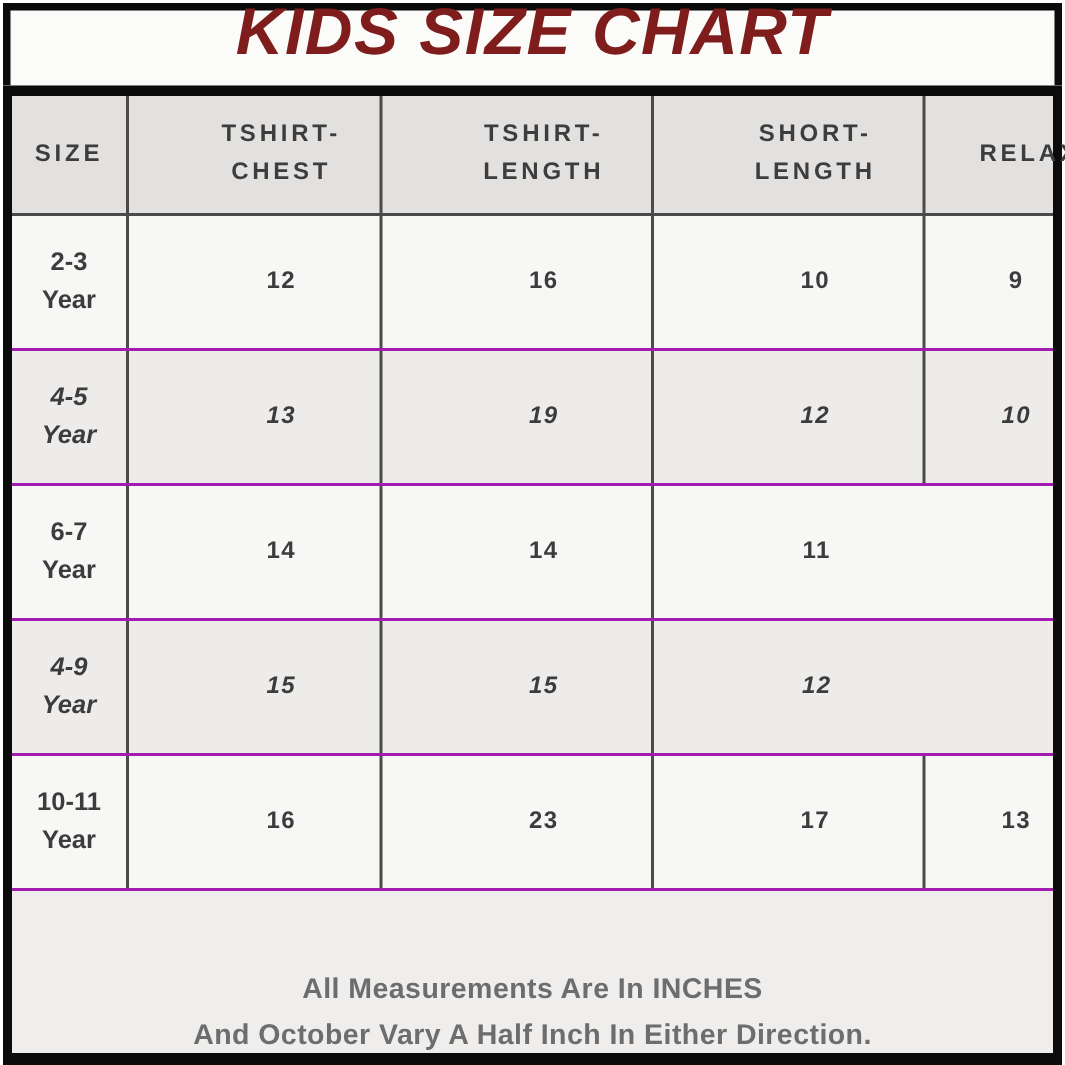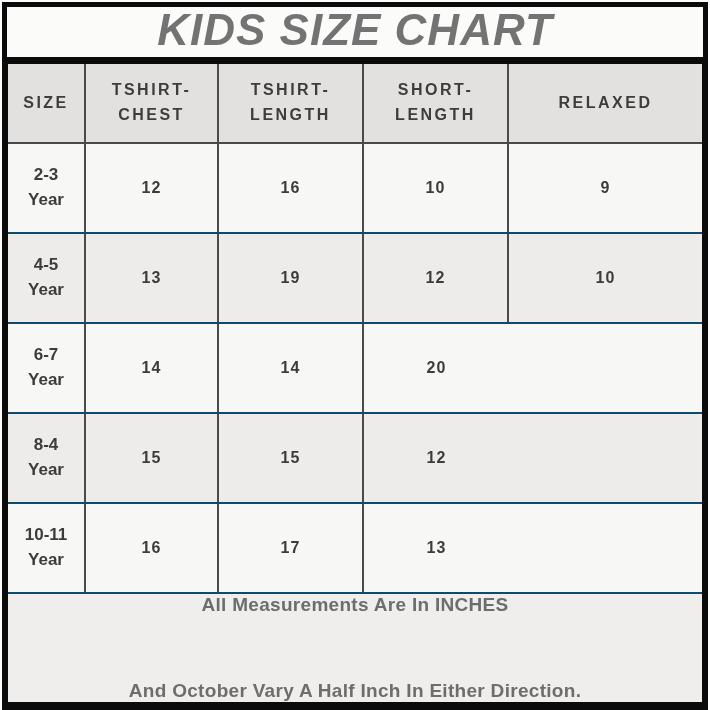--- a/index.html
+++ b/index.html
@@ -4,45 +4,45 @@
 <style>
   * { margin:0; padding:0; box-sizing:border-box; }
   html,body { width:710px; height:710px; background:#ffffff; font-family:"Liberation Sans", sans-serif; }
   .page { width:710px; height:710px; background:#ffffff; padding:2px 2px 0 2px; }
 
   .title-box {
     height:55px; border:5px solid #0b0b0b; border-bottom:none;
     background:#fbfbfa; display:flex; align-items:center; justify-content:center;
   }
   .title-text {
-    font-size:44px; font-weight:700; font-style:italic; color:#737373;
-    letter-spacing:1px; line-height:1; padding-bottom:4px; white-space:nowrap;
+    font-size:44px; font-weight:700; font-style:italic; color:#7f1d1d;
+    letter-spacing:1px; line-height:1; padding-bottom:20px; white-space:nowrap;
   }
 
   .table-frame {
     height:653px; border:6px solid #0b0b0b; border-top-width:7px; border-bottom-width:8px;
     background:#f7f7f5; display:flex; flex-direction:column;
   }
 
-  .grid-row { display:grid; grid-template-columns:78px 133px 145px 145px 1fr; }
+  .grid-row { display:grid; grid-template-columns:78px 133px 145px 145px 1fr;gap:36px; }
   .cell { border-right:2px solid #4a4a4a; display:flex; flex-direction:column; align-items:center; justify-content:center; text-align:center; }
   .cell:last-child { border-right:none; }
 
   .header-row { height:80px; border-bottom:2px solid #4a4a4a; background:#e2e1df; }
   .header-cell { font-size:16px; font-weight:700; color:#3d3d3d; letter-spacing:2.5px; line-height:1.55; }
 
-  .data-row { height:90px; border-bottom:2px solid #0c4a6e; }
+  .data-row { height:90px; border-bottom:2px solid #a21caf; }
   .data-row.odd  { background:#f7f7f5; }
-  .data-row.even { background:#edecea; }
+  .data-row.even { background:#edecea;font-style:italic; }
   .size-cell { font-size:17px; font-weight:700; color:#3c3c3c; line-height:1.45; }
   .value-cell { font-size:16px; font-weight:700; color:#3c3c3c; letter-spacing:1px; }
 
   .footer-note {
     flex:1; background:#efeeec; display:flex; flex-direction:column;
-    align-items:center; justify-content:space-between; gap:9px;
+    align-items:center; justify-content:flex-end; gap:9px;
   }
   .note-line { font-size:19px; font-weight:700; color:#6d6d6d; letter-spacing:0.3px; }
 </style>
 </head>
 <body>
 
 <div class="page">
 
   <div class="title-box">
     <div class="title-text">KIDS SIZE CHART</div>
@@ -93,39 +93,40 @@
       <div class="cell value-cell">10</div>
     </div>
 
     <div class="grid-row data-row odd">
       <div class="cell size-cell">
         <span>6-7</span>
         <span>Year</span>
       </div>
       <div class="cell value-cell">14</div>
       <div class="cell value-cell">14</div>
-      <div class="cell value-cell">20</div>
+      <div class="cell value-cell">11</div>
     </div>
 
     <div class="grid-row data-row even">
       <div class="cell size-cell">
-        <span>8-4</span>
+        <span>4-9</span>
         <span>Year</span>
       </div>
       <div class="cell value-cell">15</div>
       <div class="cell value-cell">15</div>
       <div class="cell value-cell">12</div>
     </div>
 
     <div class="grid-row data-row odd">
       <div class="cell size-cell">
         <span>10-11</span>
         <span>Year</span>
       </div>
       <div class="cell value-cell">16</div>
+      <div class="cell value-cell">23</div>
       <div class="cell value-cell">17</div>
       <div class="cell value-cell">13</div>
     </div>
 
     <div class="footer-note">
       <div class="note-line">All Measurements Are In INCHES</div>
       <div class="note-line">And October Vary A Half Inch In Either Direction.</div>
     </div>
 
   </div>

